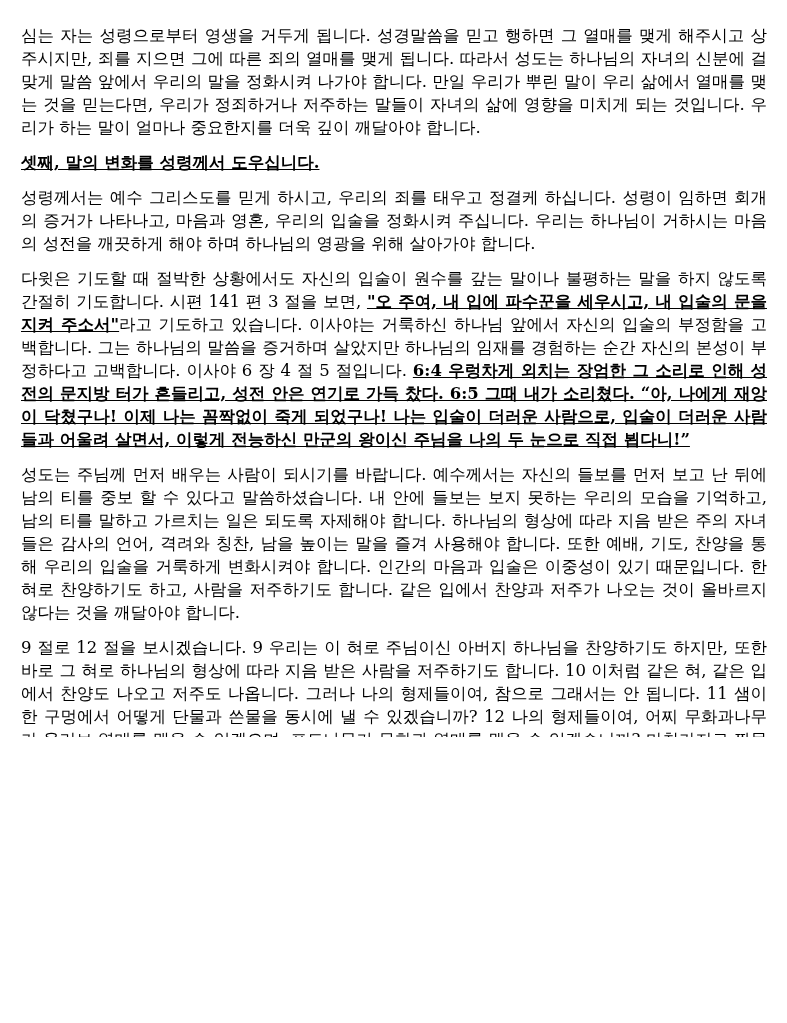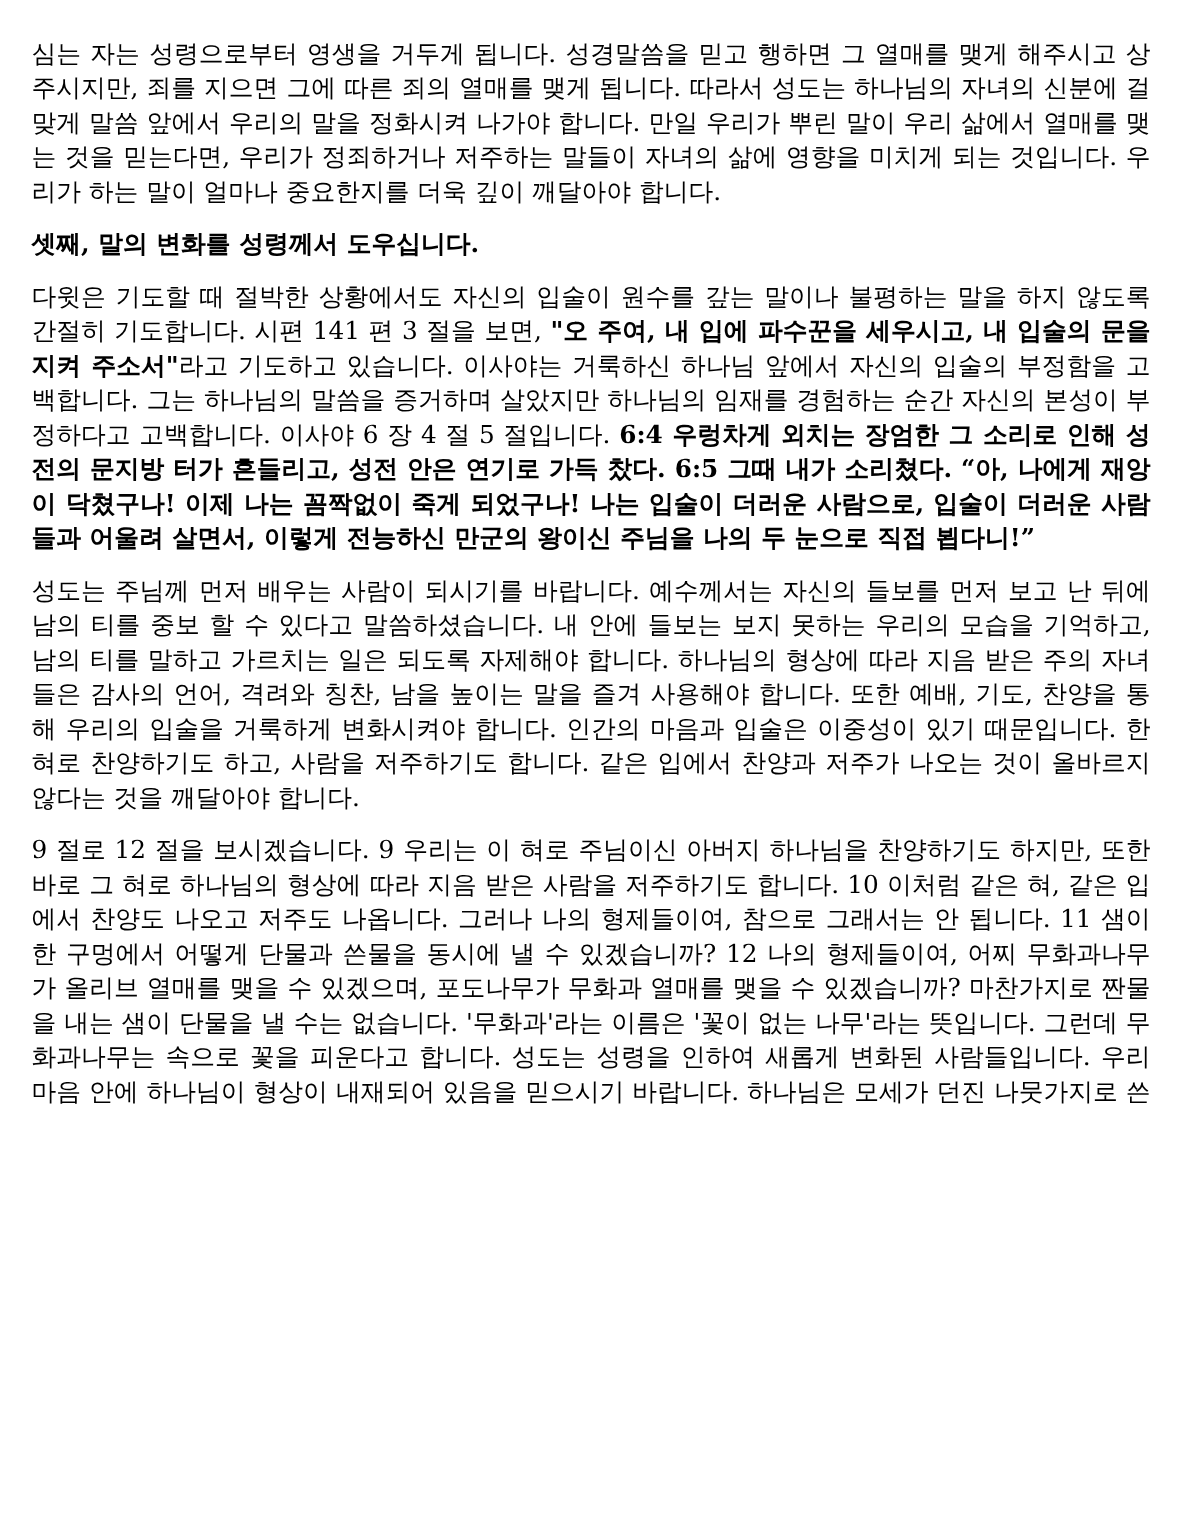--- a/index.html
+++ b/index.html
@@ -25,20 +25,21 @@
   }
   .para {
     margin: 0 0 12px 0;
     font-size: 16.5px;
     line-height: 23px;
     text-align: justify;
     word-break: normal;
   }
   .bold {
     font-weight: bold;
+    text-decoration: underline;
   }
   .footer {
     position: absolute;
     left: 21px;
     right: 15px;
     top: 973px;
     height: 26px;
   }
   .pagenum {
     position: absolute;
@@ -61,20 +62,21 @@
 <body>
 
 <div class="page">
   <div class="content">
 
     <p class="para"><span>심는 자는 성령으로부터 영생을 거두게 됩니다. 성경말씀을 믿고 행하면 그 열매를 맺게 해주시고 상주시지만, 죄를 지으면 그에 따른 죄의 열매를 맺게 됩니다. 따라서 성도는 하나님의 자녀의 신분에 걸맞게 말씀 앞에서 우리의 말을 정화시켜 나가야 합니다. 만일 우리가 뿌린 말이 우리 삶에서 열매를 맺는 것을 믿는다면, 우리가 정죄하거나 저주하는 말들이 자녀의 삶에 영향을 미치게 되는 것입니다. 우리가 하는 말이 얼마나 중요한지를 더욱 깊이 깨달아야 합니다.</span></p>
 
     <p class="para"><span class="bold">셋째, 말의 변화를 성령께서 도우십니다.</span></p>
 
 
+    <p class="para"><span>성령께서는 예수 그리스도를 믿게 하시고, 우리의 죄를 태우고 정결케 하십니다. 성령이 임하면 회개의 증거가 나타나고, 마음과 영혼, 우리의 입술을 정화시켜 주십니다. 우리는 하나님이 거하시는 마음의 성전을 깨끗하게 해야 하며 하나님의 영광을 위해 살아가야 합니다.</span></p>
 
     <p class="para"><span>다윗은 기도할 때 절박한 상황에서도 자신의 입술이 원수를 갚는 말이나 불평하는 말을 하지 않도록 간절히 기도합니다. 시편 141 편 3 절을 보면, </span><span class="bold">"오 주여, 내 입에 파수꾼을 세우시고, 내 입술의 문을 지켜 주소서"</span><span>라고 기도하고 있습니다. 이사야는 거룩하신 하나님 앞에서 자신의 입술의 부정함을 고백합니다. 그는 하나님의 말씀을 증거하며 살았지만 하나님의 임재를 경험하는 순간 자신의 본성이 부정하다고 고백합니다. 이사야 6 장 4 절 5 절입니다. </span><span class="bold">6:4 우렁차게 외치는 장엄한 그 소리로 인해 성전의 문지방 터가 흔들리고, 성전 안은 연기로 가득 찼다. 6:5 그때 내가 소리쳤다. “아, 나에게 재앙이 닥쳤구나! 이제 나는 꼼짝없이 죽게 되었구나! 나는 입술이 더러운 사람으로, 입술이 더러운 사람들과 어울려 살면서, 이렇게 전능하신 만군의 왕이신 주님을 나의 두 눈으로 직접 뵙다니!”</span></p>
 
     <p class="para"><span>성도는 주님께 먼저 배우는 사람이 되시기를 바랍니다. 예수께서는 자신의 들보를 먼저 보고 난 뒤에 남의 티를 중보 할 수 있다고 말씀하셨습니다. 내 안에 들보는 보지 못하는 우리의 모습을 기억하고, 남의 티를 말하고 가르치는 일은 되도록 자제해야 합니다. 하나님의 형상에 따라 지음 받은 주의 자녀들은 감사의 언어, 격려와 칭찬, 남을 높이는 말을 즐겨 사용해야 합니다. 또한 예배, 기도, 찬양을 통해 우리의 입술을 거룩하게 변화시켜야 합니다. 인간의 마음과 입술은 이중성이 있기 때문입니다. 한 혀로 찬양하기도 하고, 사람을 저주하기도 합니다. 같은 입에서 찬양과 저주가 나오는 것이 올바르지 않다는 것을 깨달아야 합니다.</span></p>
 
     <p class="para"><span>9 절로 12 절을 보시겠습니다. 9 우리는 이 혀로 주님이신 아버지 하나님을 찬양하기도 하지만, 또한 바로 그 혀로 하나님의 형상에 따라 지음 받은 사람을 저주하기도 합니다. 10 이처럼 같은 혀, 같은 입에서 찬양도 나오고 저주도 나옵니다. 그러나 나의 형제들이여, 참으로 그래서는 안 됩니다. 11 샘이 한 구멍에서 어떻게 단물과 쓴물을 동시에 낼 수 있겠습니까? 12 나의 형제들이여, 어찌 무화과나무가 올리브 열매를 맺을 수 있겠으며, 포도나무가 무화과 열매를 맺을 수 있겠습니까? 마찬가지로 짠물을 내는 샘이 단물을 낼 수는 없습니다. '무화과'라는 이름은 '꽃이 없는 나무'라는 뜻입니다. 그런데 무화과나무는 속으로 꽃을 피운다고 합니다. 성도는 성령을 인하여 새롭게 변화된 사람들입니다. 우리 마음 안에 하나님이 형상이 내재되어 있음을 믿으시기 바랍니다. 하나님은 모세가 던진 나뭇가지로 쓴물을 단물로 변화시켰습니다. 하나님의 말씀을 듣고 깨달을 때에 인생의 쓴잔도 하나님의 뜻을 이루는 도구가 될 것입니다. 한주도 주어진 삶의 자리에서 생명의 향기를 내시기 바랍니다. 온몸과 마음을 온전히 하나님께 맡기고 성령의 인도하심을 따라 살아가기를 힘쓰시기 바랍니다. 주 안에서, 주님과 함께, 성령 안에서 우리는 모두가 하나님의 자녀들입니다.</span></p>
 
   </div>
 
   <div class="footer">

